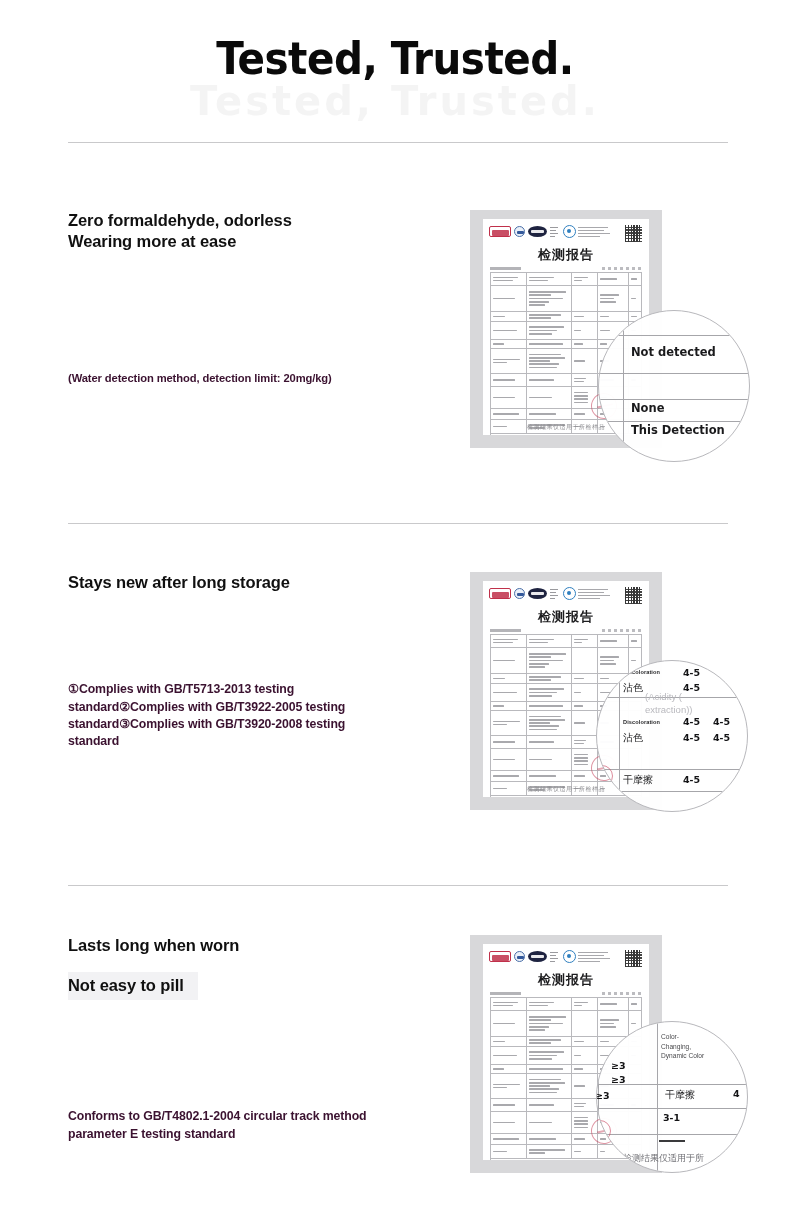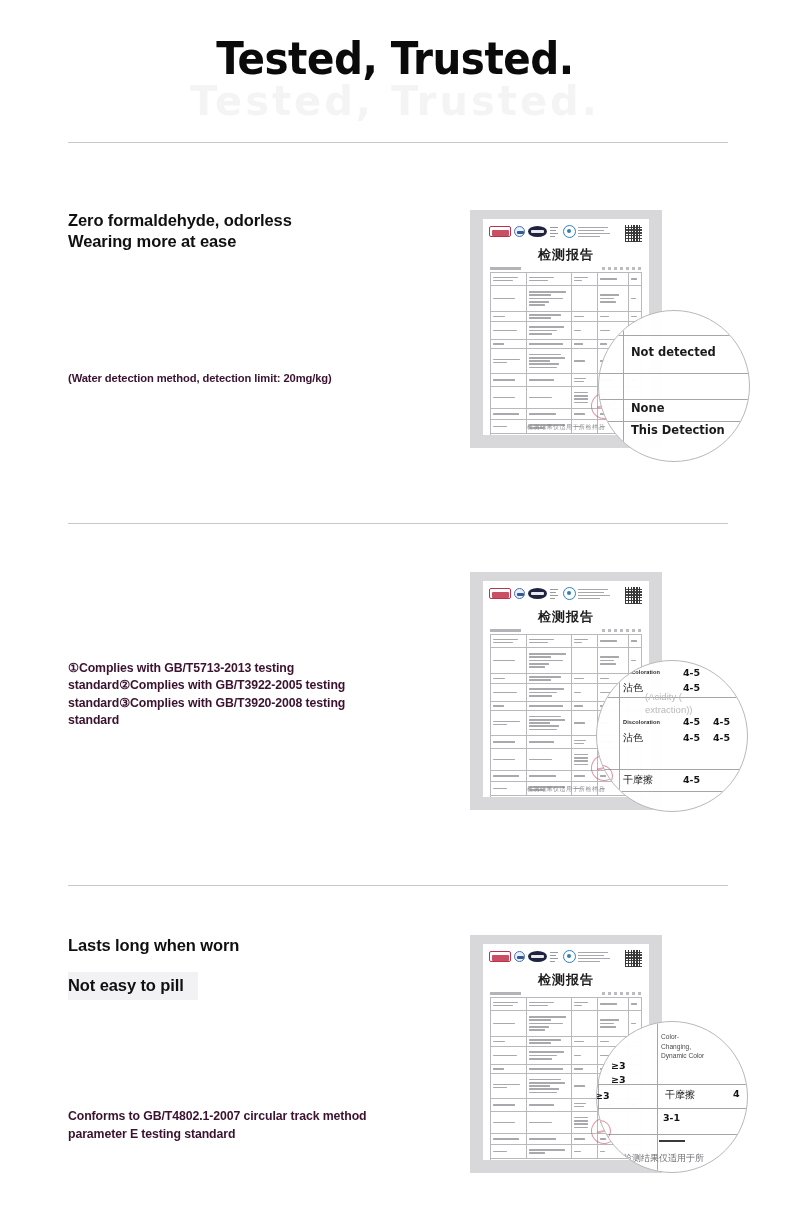--- a/index.html
+++ b/index.html
@@ -490,20 +490,21 @@
         <div class="mag-label" style="left:32px; top:26px;margin-top:8px;">Not detected</div>
         <div class="mag-label" style="left:32px; top:90px;">None</div>
         <div class="mag-label" style="left:32px; top:112px;">This Detection</div>
         <div class="mag-seal" style="left:-4px; top:118px;"></div>
       </div>
     </div>
   </div>
 
   <div class="section sec2">
     <div class="text-col">
+      <div class="head-line">Stays new after long storage</div>
       <div class="head-gap"></div>
       <div style="height:78px"></div>
       <div class="foot-note" style="width:318px">①Complies with GB/T5713-2013 testing standard②Complies with GB/T3922-2005 testing standard③Complies with GB/T3920-2008 testing standard</div>
     </div>
 
     <div class="cert-wrap">
       <div class="cert-frame">
         <div class="cert-doc">
           <div class="doc-head">
             <div class="logo-row">
@@ -749,21 +750,21 @@
       </div>
     </div>
   </div>
 
   <div class="section sec3">
     <div class="text-col">
       <div class="head-line">Lasts long when worn</div>
       <div class="head-gap" style="height:16px"></div>
       <div class="head-line boxed">Not easy to pill</div>
       <div style="height:108px"></div>
-      <div class="foot-note" style="width:336px">Conforms to GB/T4802.1-2007 circular track method parameter E testing standard</div>
+      <div class="foot-note" style="width:336px">Conforms to GB/T4802.1-2004 circular track method parameter E testing standard</div>
     </div>
 
     <div class="cert-wrap">
       <div class="cert-frame">
         <div class="cert-doc">
           <div class="doc-head">
             <div class="logo-row">
               <span class="lg lg-cma"></span>
               <span class="lg lg-circ"></span>
               <span class="lg lg-cnas"></span>

